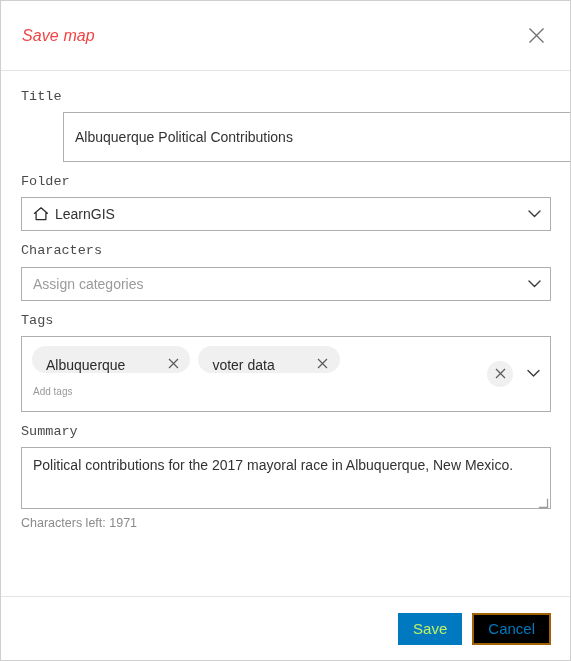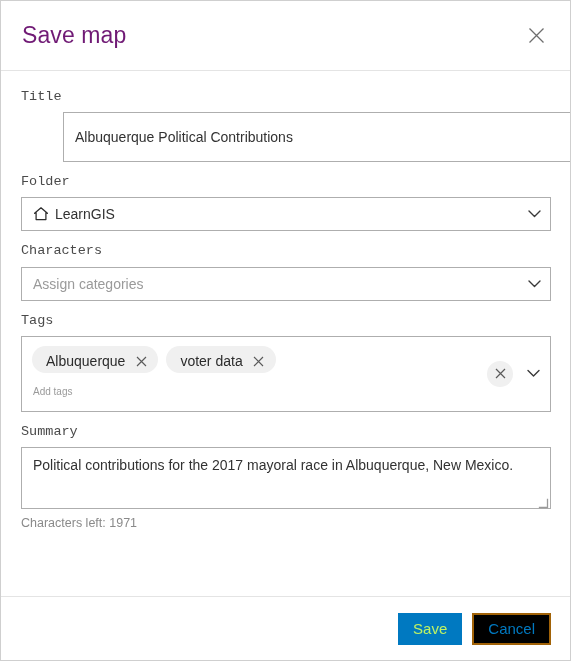--- a/index.html
+++ b/index.html
@@ -27,25 +27,26 @@
   .dialog-header {
     height: 70px;
     min-height: 70px;
     border-bottom: 1px solid #e4e4e4;
     display: flex;
     align-items: center;
     justify-content: space-between;
     padding: 0 20px 0 21px;
   }
   .dialog-title {
-    font-size: 23px;
-    color: #701a75;
+    font-size: 16px;
+    color: #ef4444;
     font-weight: 400;
     letter-spacing: 0.1px;
     line-height: 1;
+    font-style: italic;
   }
   .close-btn {
     width: 28px;
     height: 28px;
     display: flex;
     align-items: center;
     justify-content: center;
     cursor: pointer;
     color: #6e6e6e;
     background: none;
@@ -133,28 +134,28 @@
     padding: 9px 70px 6px 10px;
   }
   .chip-row {
     display: flex;
     flex-wrap: wrap;
     gap: 8px;
     margin-bottom: 3px;
   }
   .chip {
     display: inline-flex;
-    align-items: center;
     height: 27px;
     background: #f0f0f0;
     border-radius: 14px;
-    padding: 4px 10px 0 14px;
+    padding: 11px 10px 0 14px;
     font-size: 14px;
     color: #2b2b2b;
     cursor: default;
+    gap: 32px;
   }
   .chip-remove {
     display: inline-flex;
     align-items: center;
     justify-content: center;
     margin-left: 9px;
     width: 14px;
     height: 14px;
     color: #5a5a5a;
     cursor: pointer;

